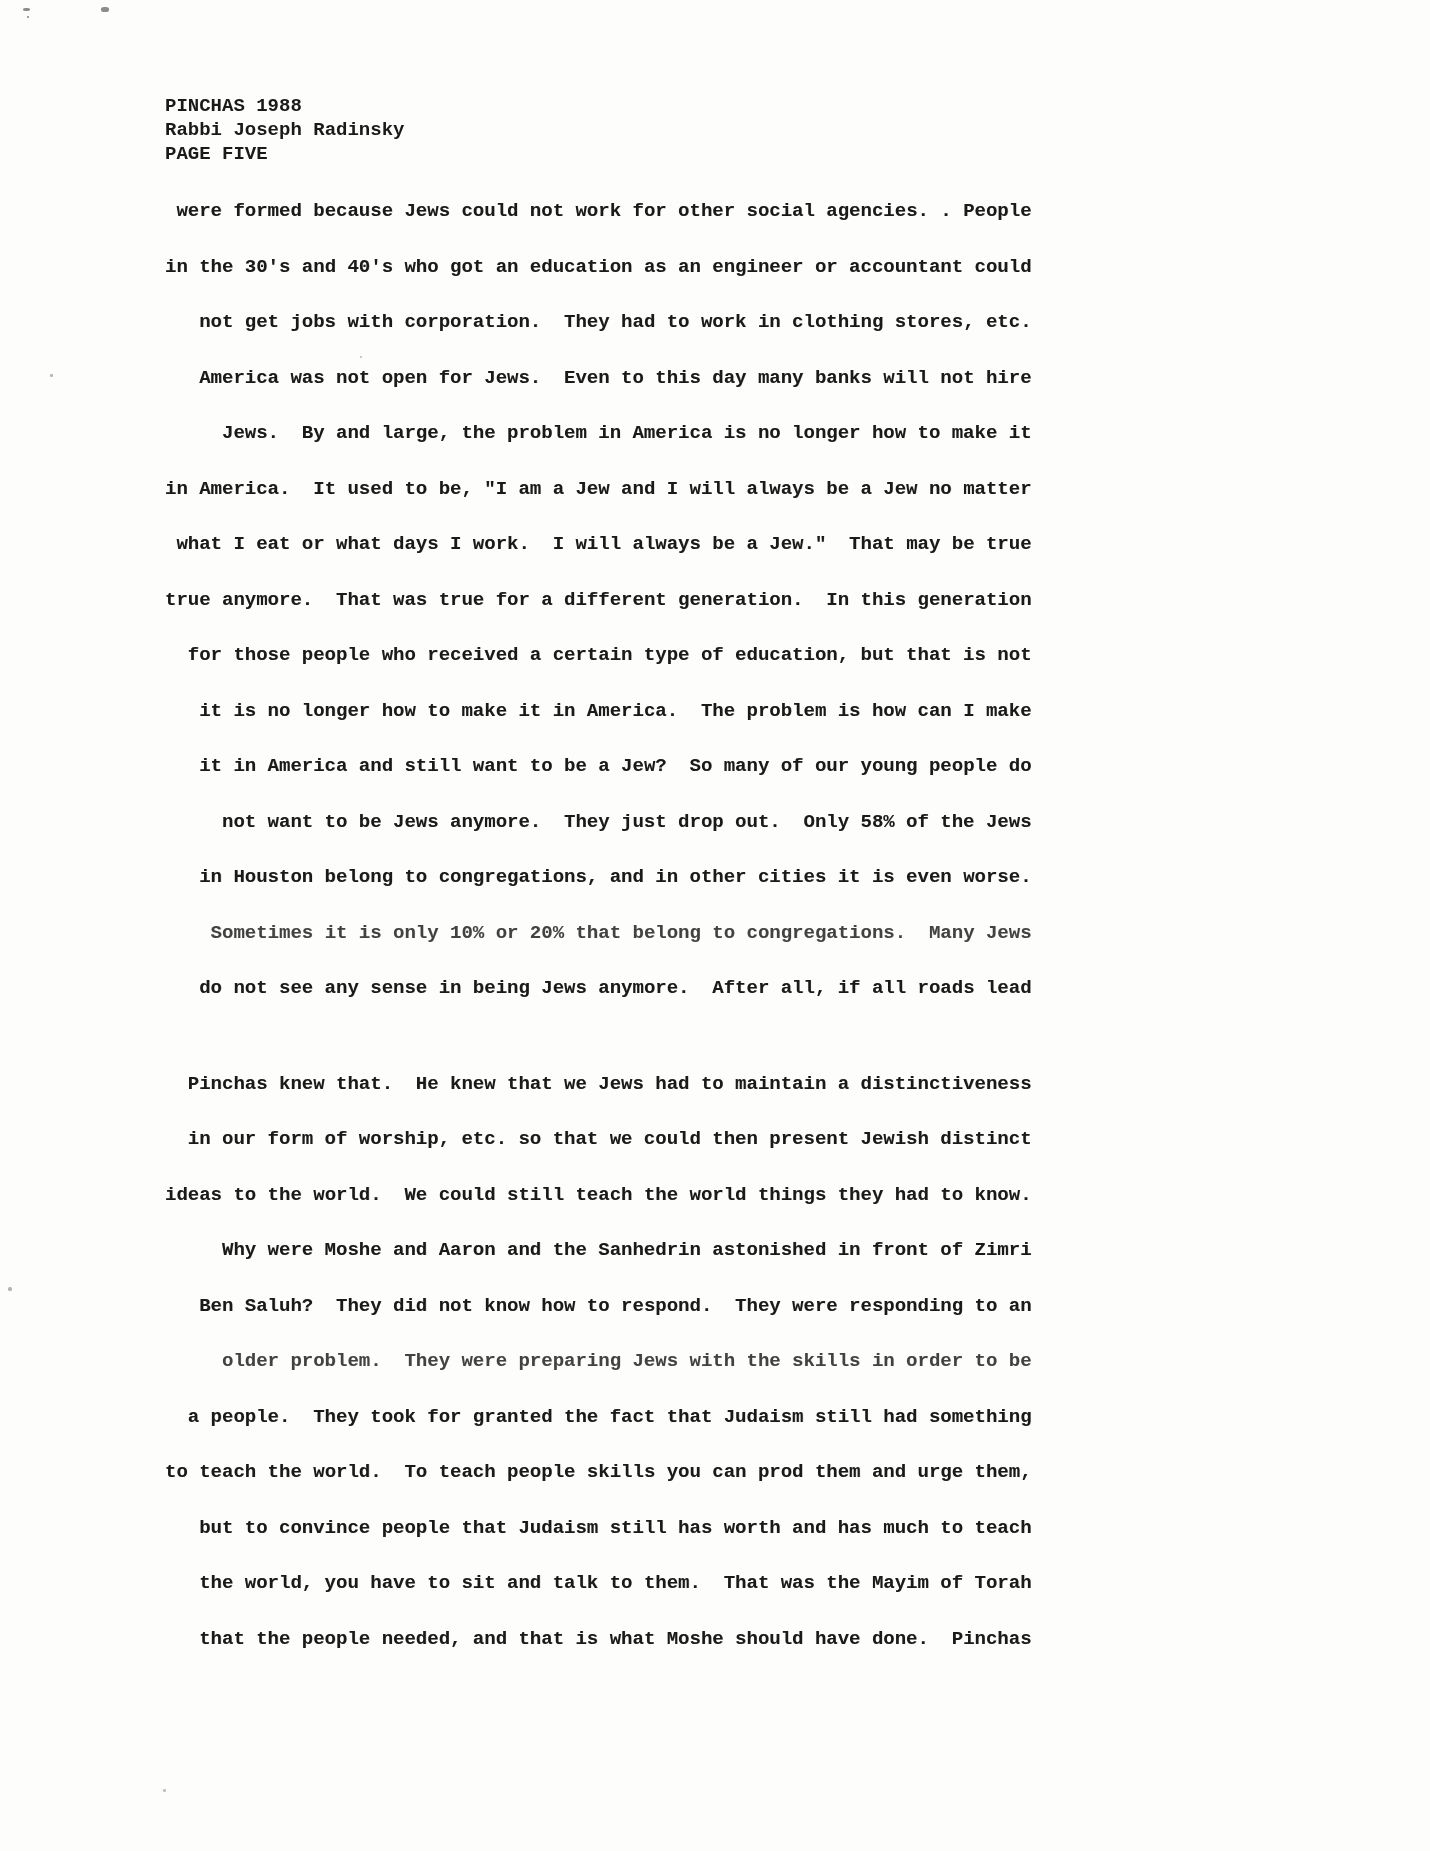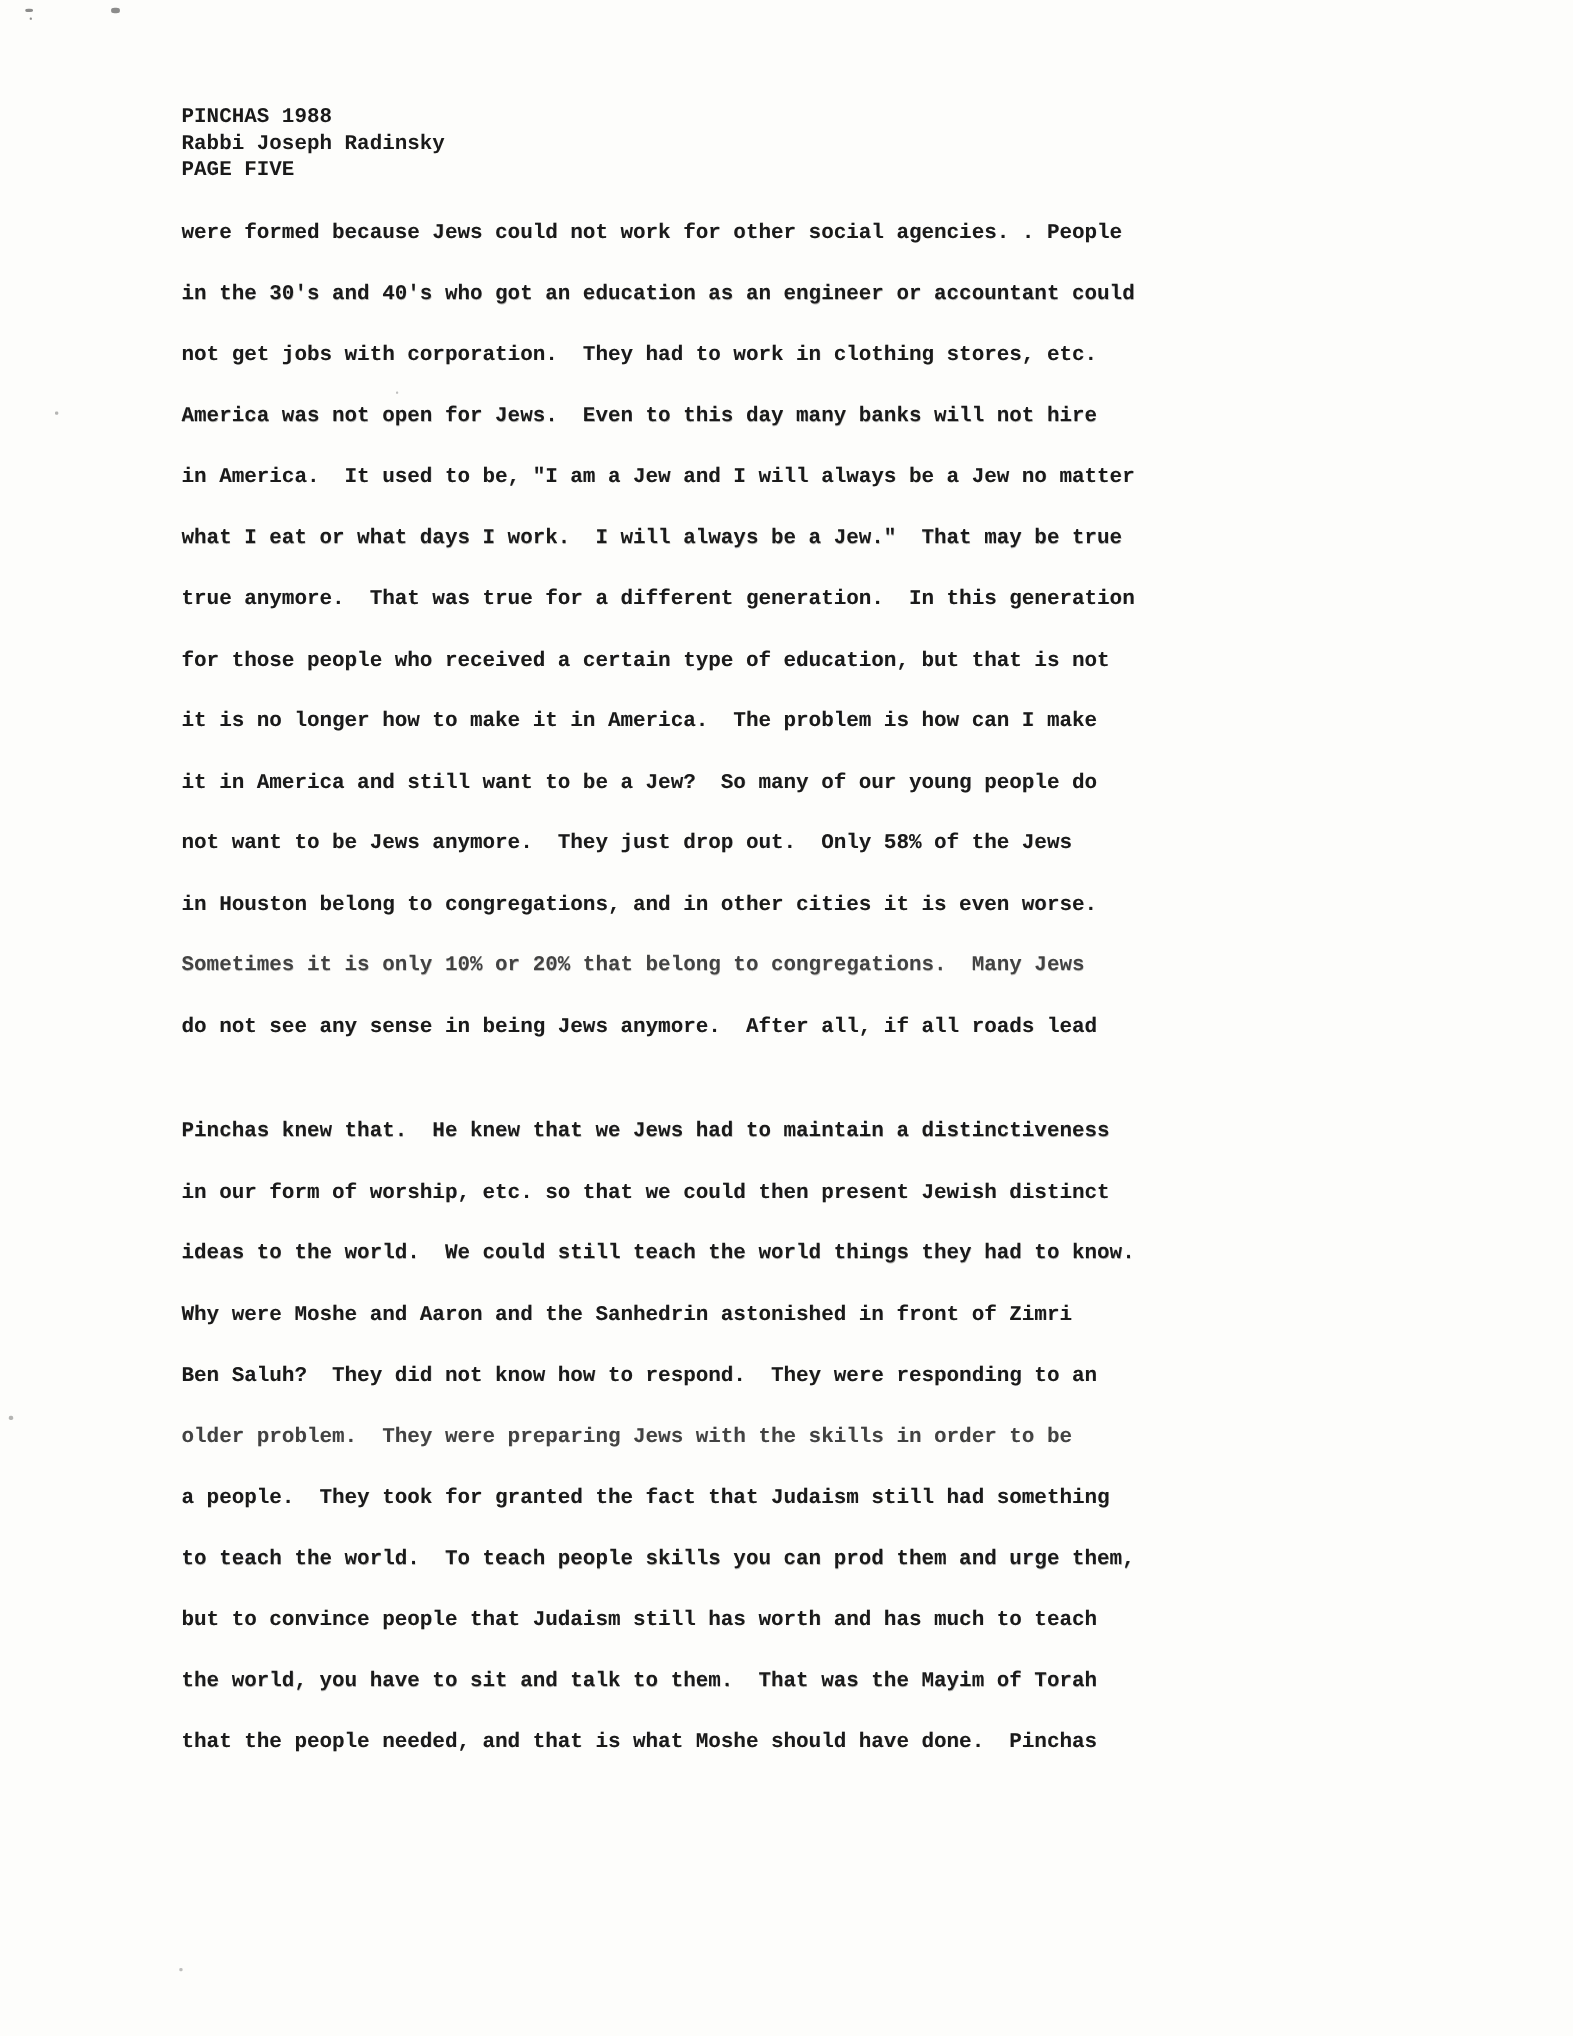--- a/index.html
+++ b/index.html
@@ -22,20 +22,21 @@
     line-height: 24px;
   }
   .doc-header .hline { white-space: pre; }
   .doc-body {
     position: absolute;
     left: 165px;
     top: 184px;
     font-size: 19px;
     line-height: 55.5px;
     text-shadow: 0.3px 0.3px 0 rgba(0,0,0,0.30);
+    text-align: right;
   }
   .paragraph { }
   .paragraph.second { margin-top: 40px; }
   .line { white-space: pre; height: 55.5px; }
   .line.faded { opacity: 0.82; }
   .speck {
     position: absolute;
     background: #2f2f2f;
     border-radius: 40%;
     opacity: 0.55;
@@ -60,20 +61,21 @@
     <div class="hline">PAGE FIVE</div>
   </div>
 
   <div class="doc-body">
 
     <div class="paragraph">
       <div class="line">were formed because Jews could not work for other social agencies. . People</div>
       <div class="line">in the 30's and 40's who got an education as an engineer or accountant could</div>
       <div class="line">not get jobs with corporation.  They had to work in clothing stores, etc.</div>
       <div class="line">America was not open for Jews.  Even to this day many banks will not hire</div>
+      <div class="line">Jews.  By and large, the problem in America is no longer how to make it</div>
       <div class="line">in America.  It used to be, "I am a Jew and I will always be a Jew no matter</div>
       <div class="line">what I eat or what days I work.  I will always be a Jew."  That may be true</div>
       <div class="line">true anymore.  That was true for a different generation.  In this generation</div>
       <div class="line">for those people who received a certain type of education, but that is not</div>
       <div class="line">it is no longer how to make it in America.  The problem is how can I make</div>
       <div class="line">it in America and still want to be a Jew?  So many of our young people do</div>
       <div class="line">not want to be Jews anymore.  They just drop out.  Only 58% of the Jews</div>
       <div class="line">in Houston belong to congregations, and in other cities it is even worse.</div>
       <div class="line faded">Sometimes it is only 10% or 20% that belong to congregations.  Many Jews</div>
       <div class="line">do not see any sense in being Jews anymore.  After all, if all roads lead</div>

